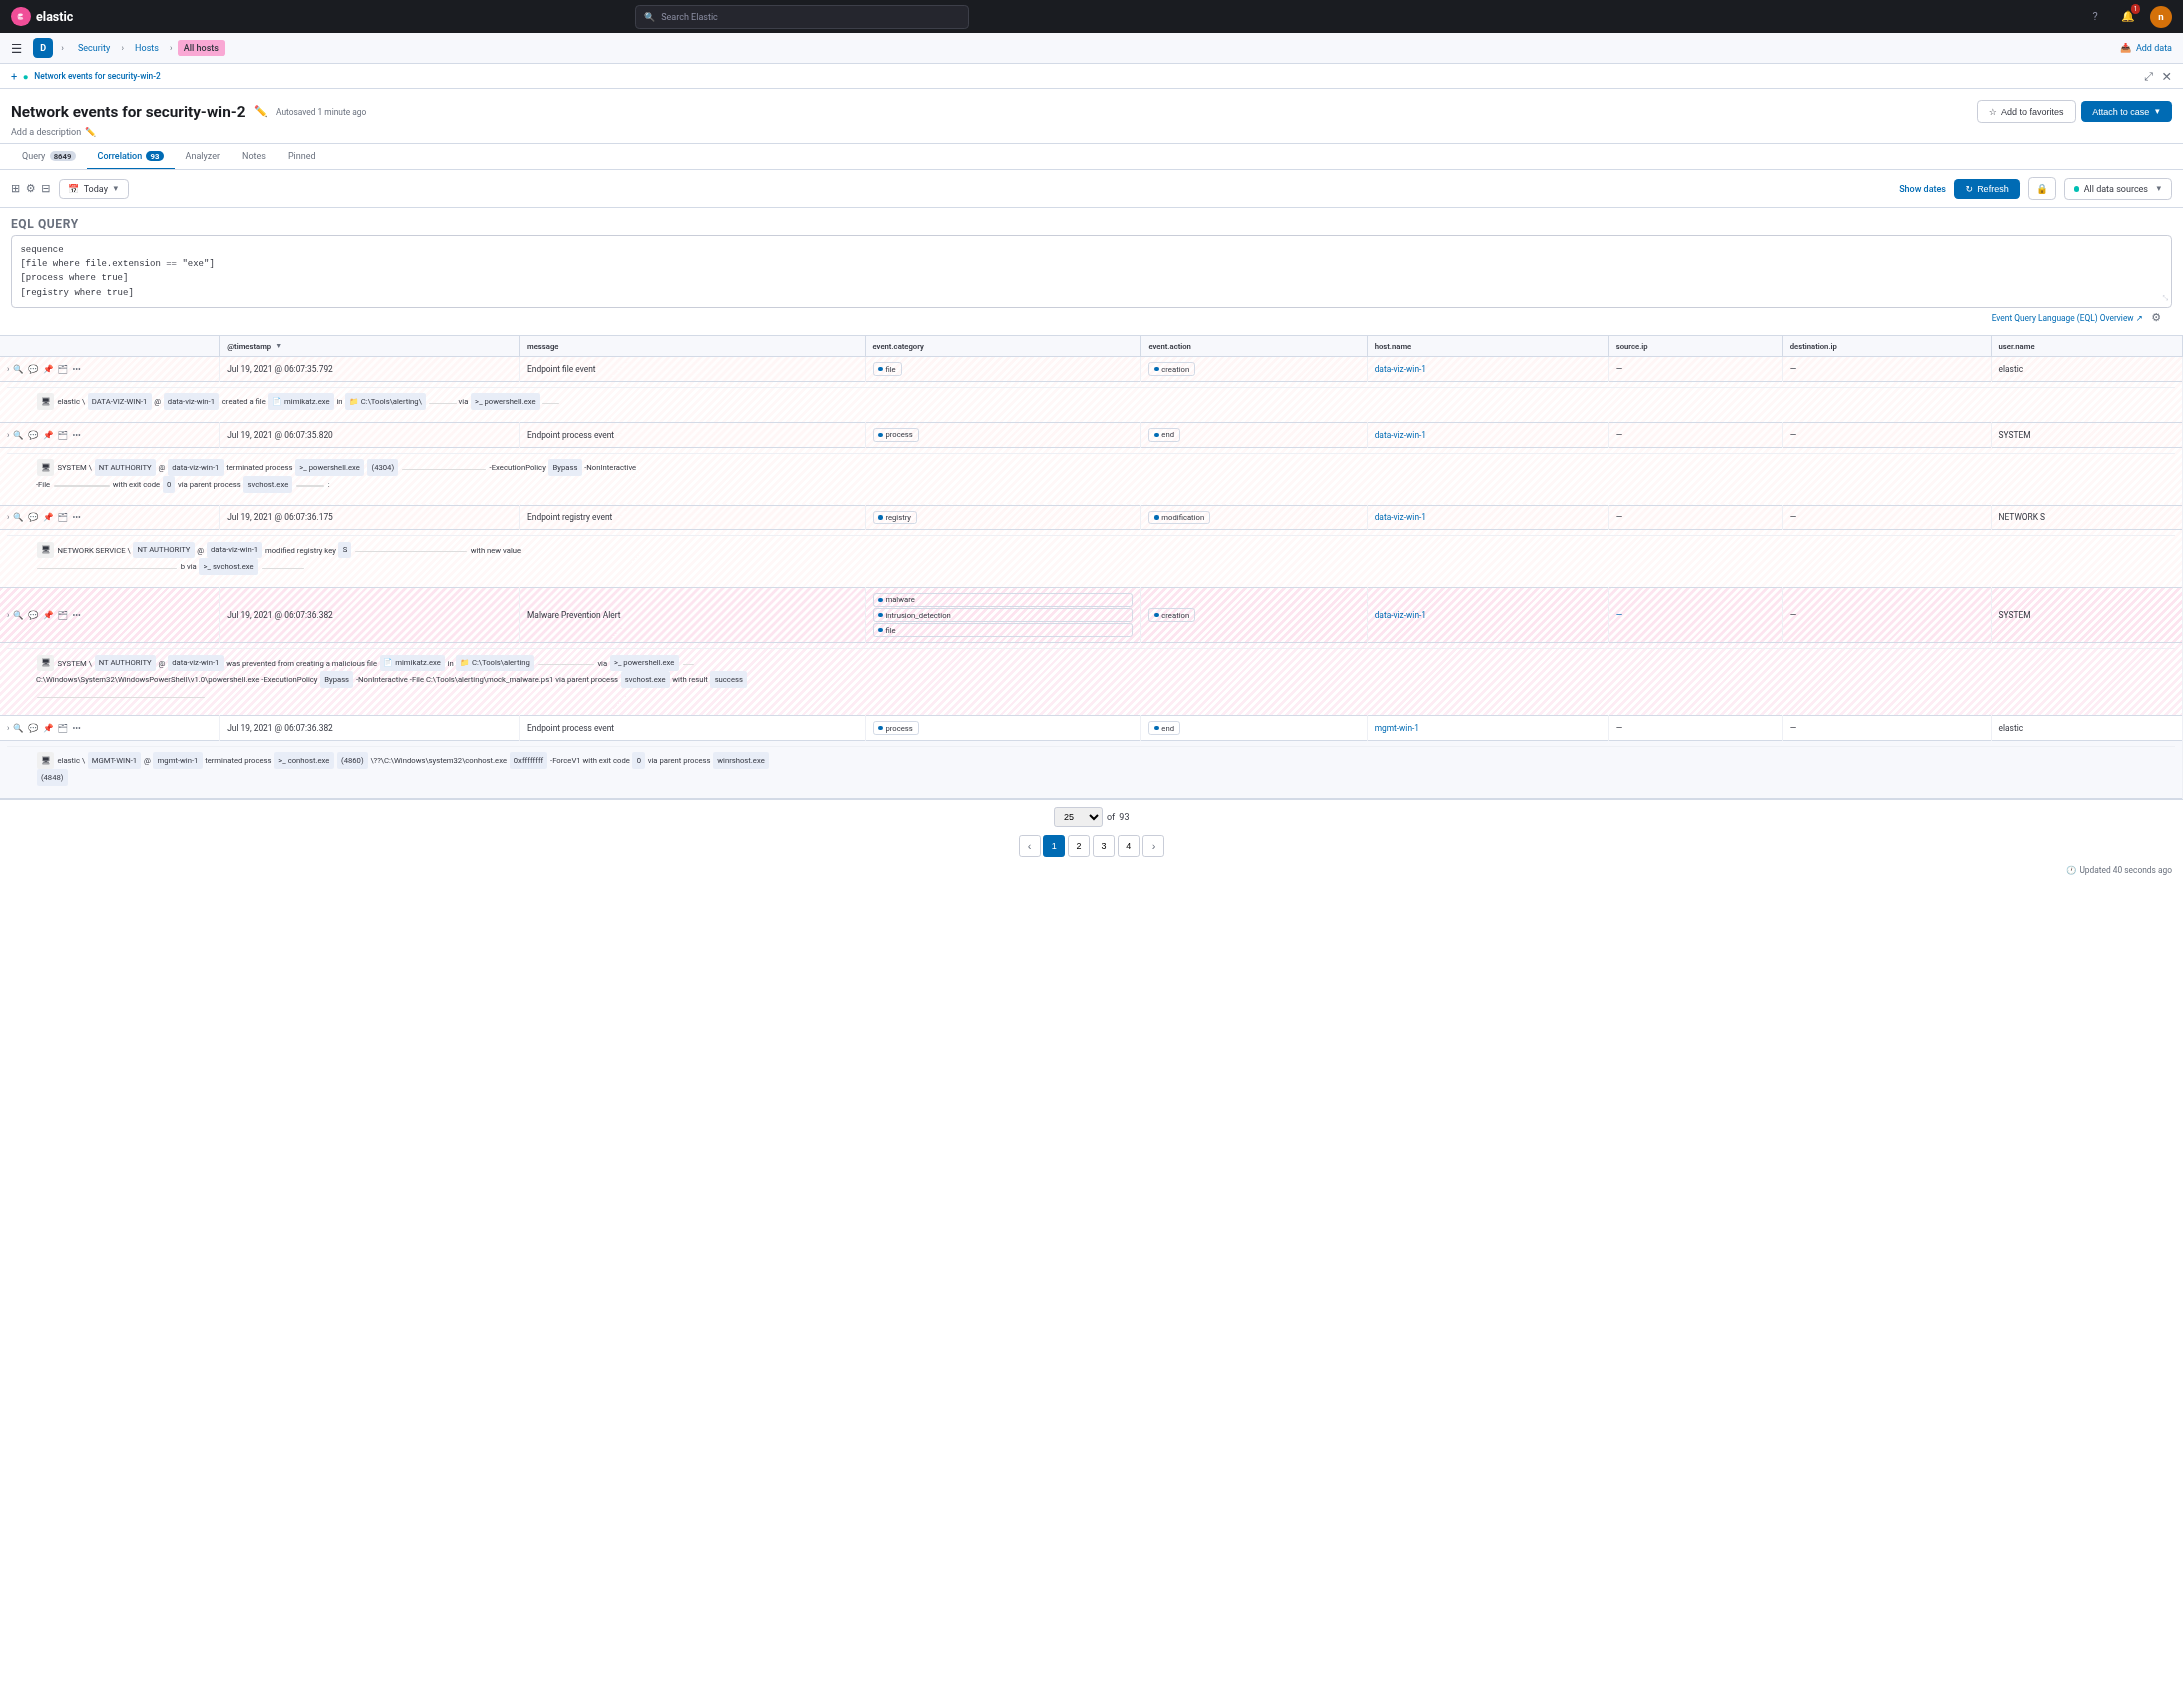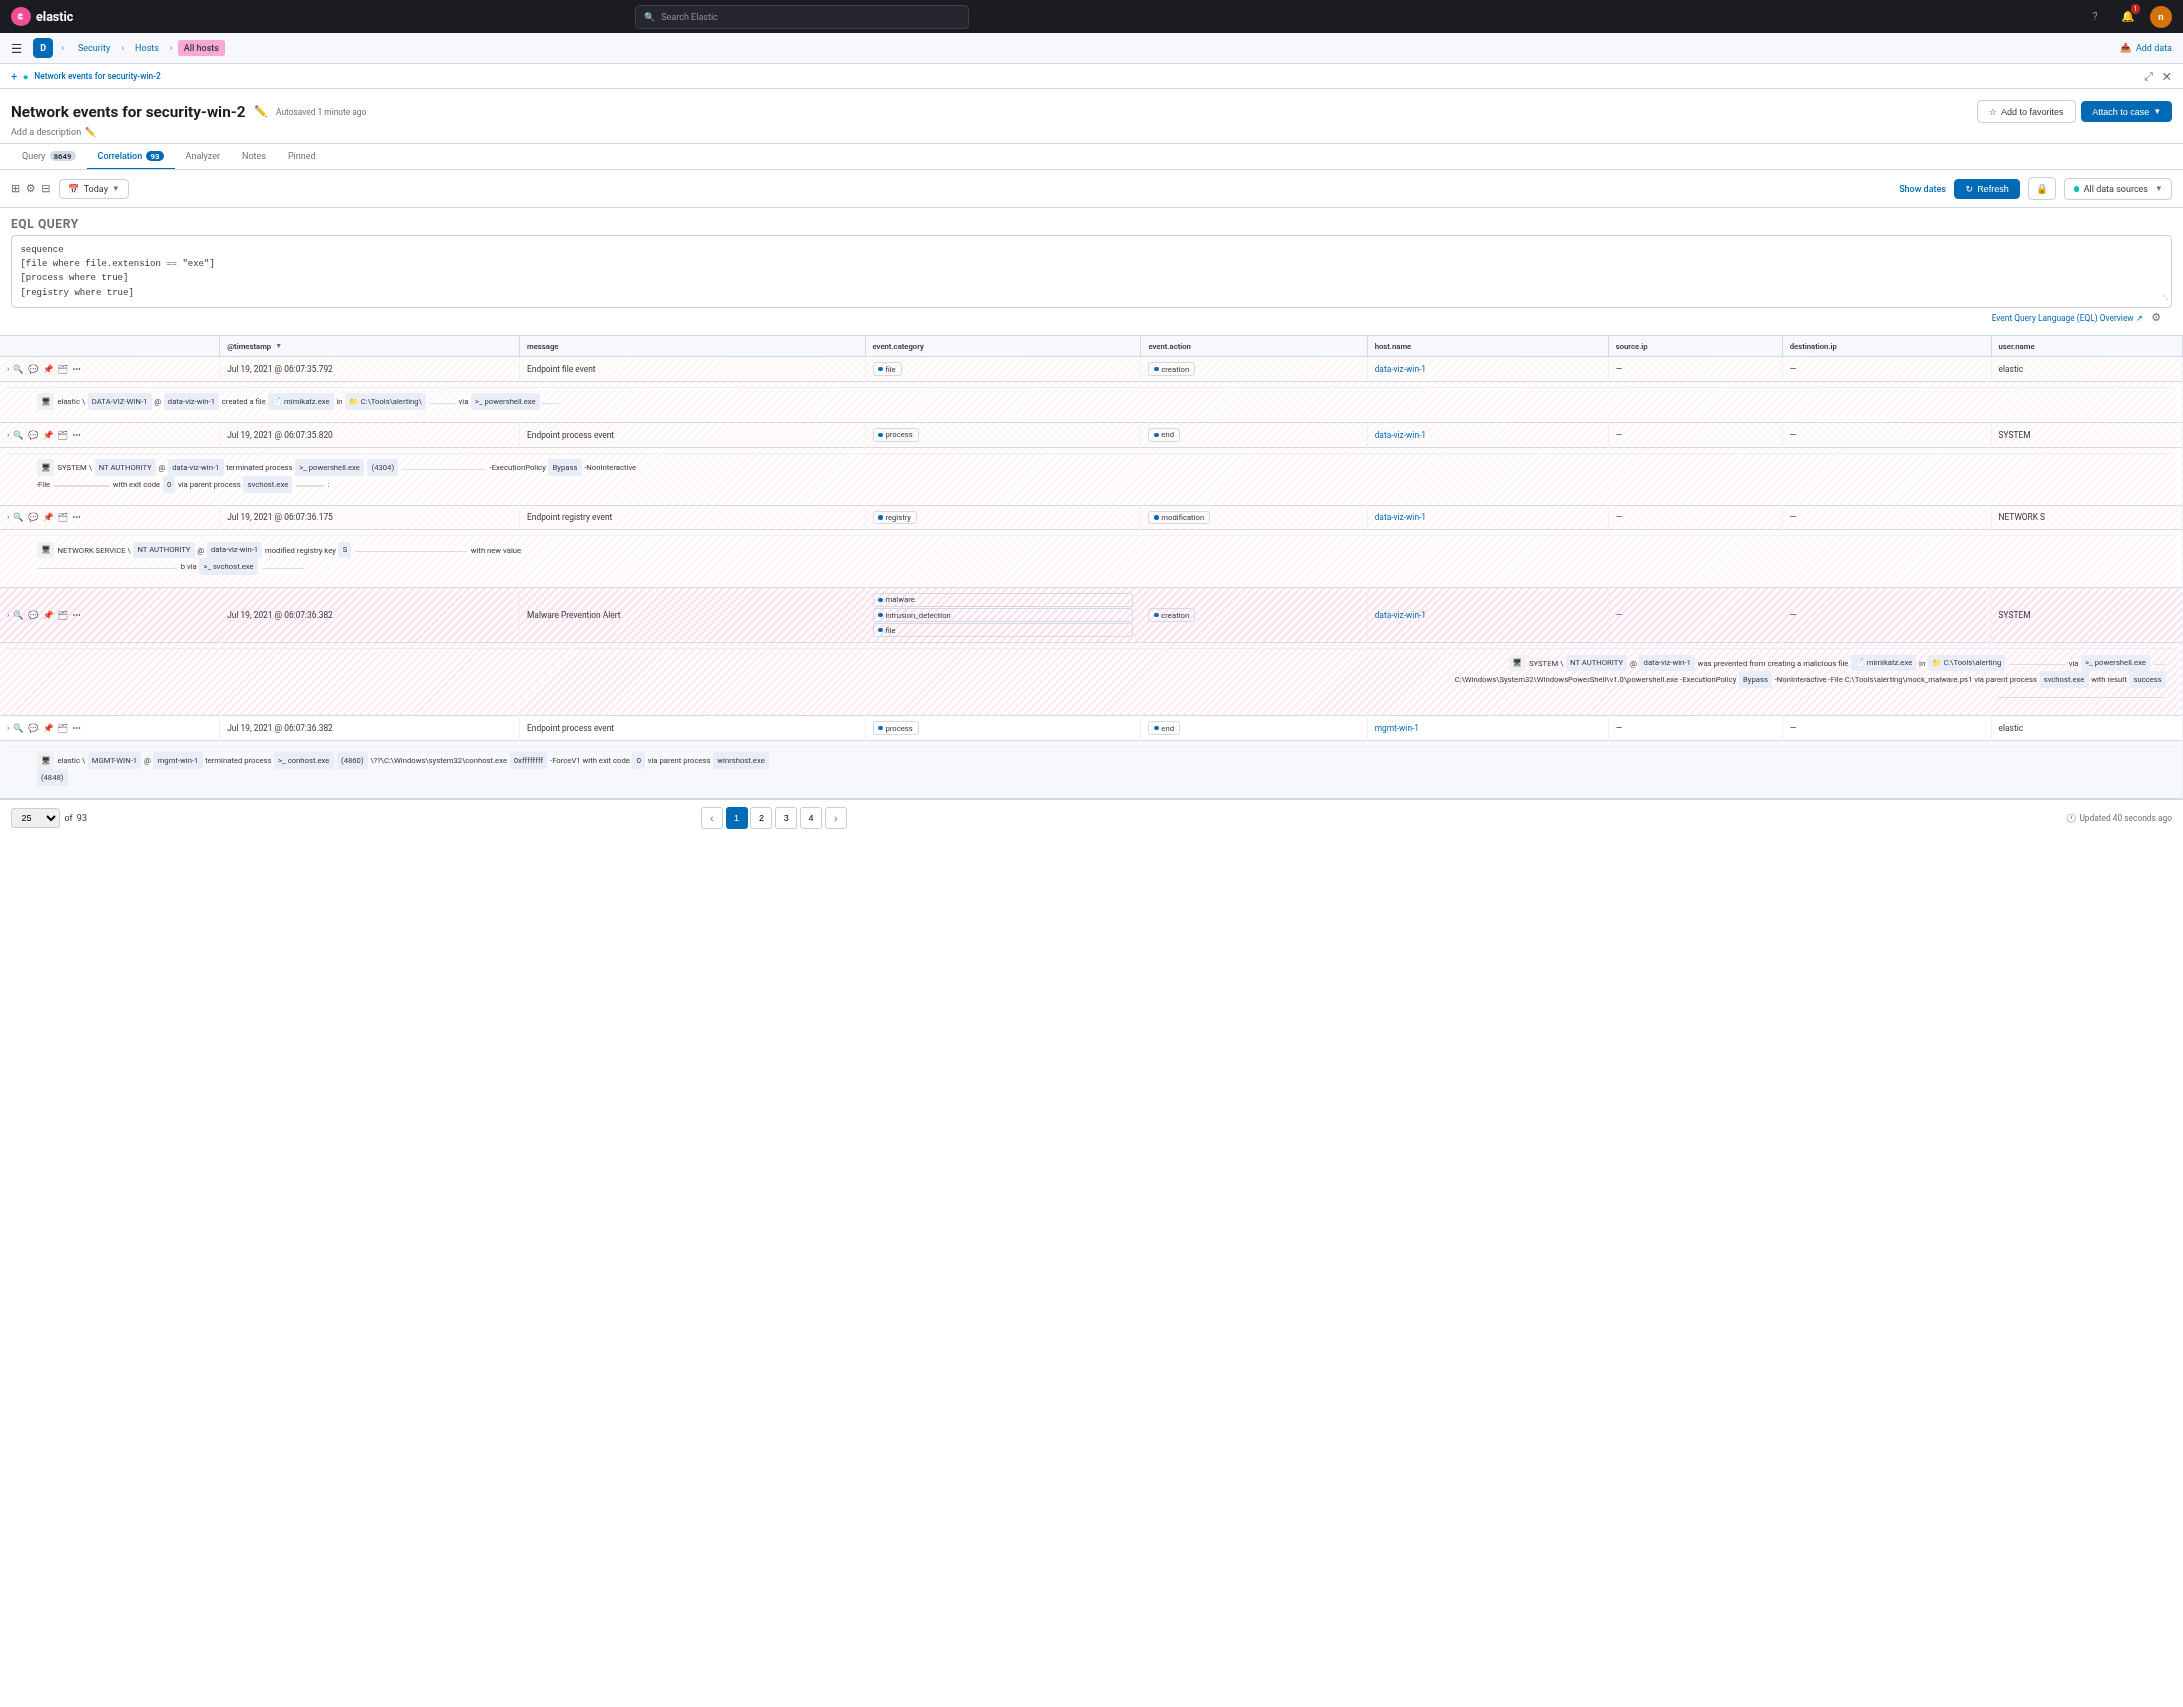--- a/index.html
+++ b/index.html
@@ -258,21 +258,21 @@
     .pill-gray { background: #eef0f5; color: #343741; }
     .tag {
       display: inline-block; background: #e8edf7; color: #343741;
       border-radius: 2.1px; padding: 0.7px 4.2px; font-size: 7.7px; margin: 0 0.7px;
     }
 
     
     .table-footer {
       display: flex; align-items: center;
       padding: 7px 11px; border-top: 1.4px solid #d3dae6;
-      background: #fff; gap: 8.4px;
+      background: #fff; gap: 8.4px; flex-direction: column;
     }
     .per-page {
       display: flex; align-items: center; gap: 4.2px; font-size: 9px;
     }
     .per-page-select {
       border: 0.7px solid #c9cdd8; border-radius: 2.8px;
       padding: 2.8px 5.6px; font-size: 9px; cursor: pointer;
     }
     .pagination {
       display: flex; align-items: center; gap: 2.8px; margin: 0 auto;
@@ -620,21 +620,21 @@
             <span class="cat-pill"><span class="cat-dot"></span>intrusion_detection</span>
             <span class="cat-pill"><span class="cat-dot"></span>file</span>
           </div>
         </td>
         <td><span class="cat-pill"><span class="cat-dot"></span>creation</span></td>
         <td><span class="td-link">data-viz-win-1</span></td>
         <td><span class="td-link">—</span></td>
         <td>—</td>
         <td>SYSTEM</td>
       </tr>
-      <tr class="detail-row" style="background: repeating-linear-gradient(-45deg, rgba(240,78,152,0.1) 0px, rgba(240,78,152,0.1) 2.8px, rgba(255,255,255,0.1) 2.8px, rgba(255,255,255,0.1) 5.6px); text-align: right;">
+      <tr class="detail-row" style="background: repeating-linear-gradient(-45deg, rgba(240,78,152,0.1) 0px, rgba(240,78,152,0.1) 2.8px, rgba(255,255,255,0.1) 2.8px, rgba(255,255,255,0.1) 5.6px);">
         <td colspan="9">
           <div class="detail-inner">
             <span class="pill">🖥</span>
             <span> SYSTEM</span>
             <span> \ </span>
             <span class="tag pill-blue">NT AUTHORITY</span>
             <span> @ </span>
             <span class="tag">data-viz-win-1</span>
             <span> was prevented from creating a malicious file </span>
             <span class="tag">📄 mimikatz.exe</span>

